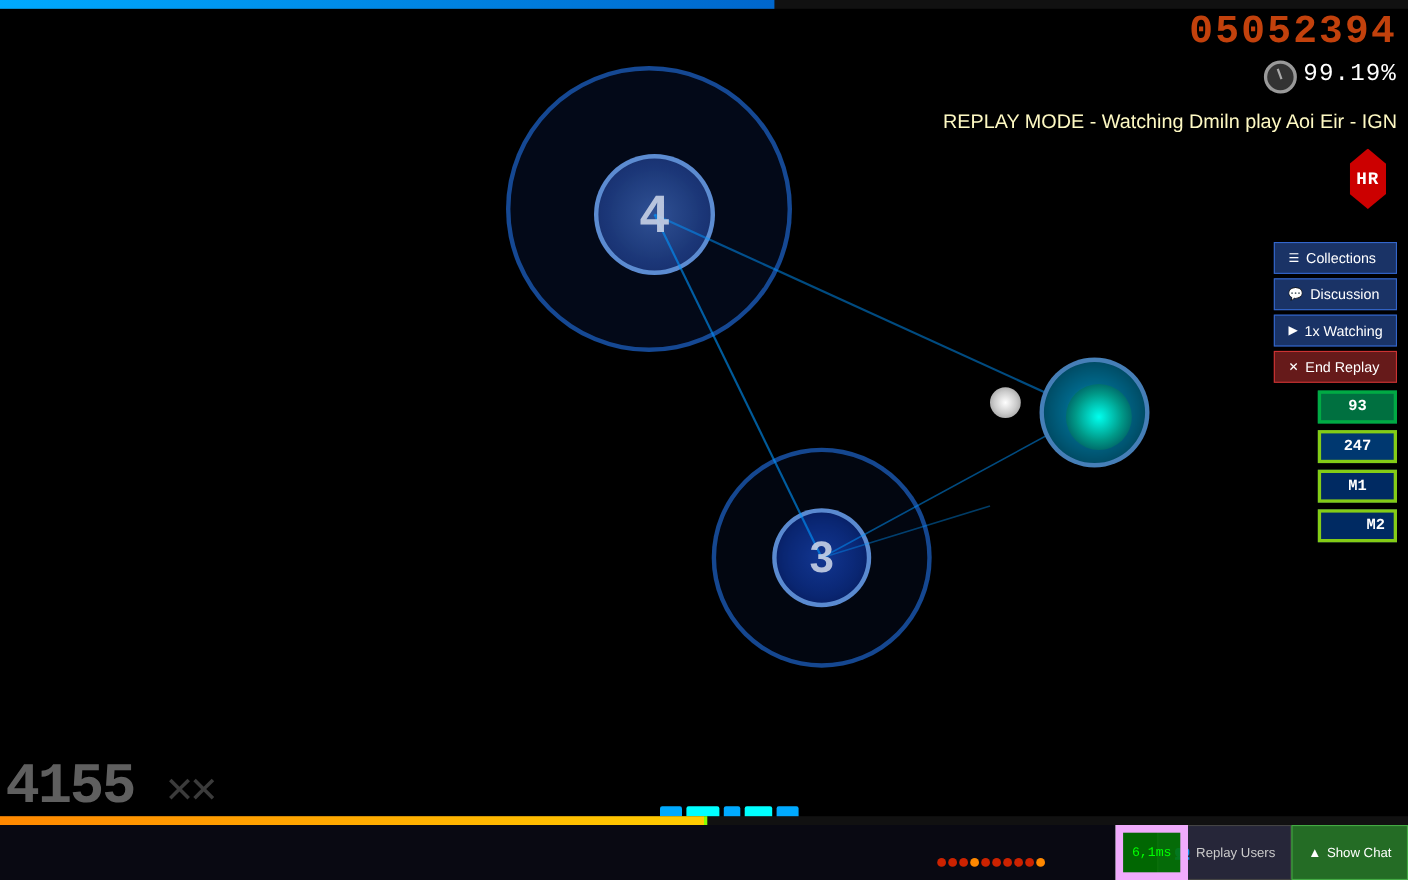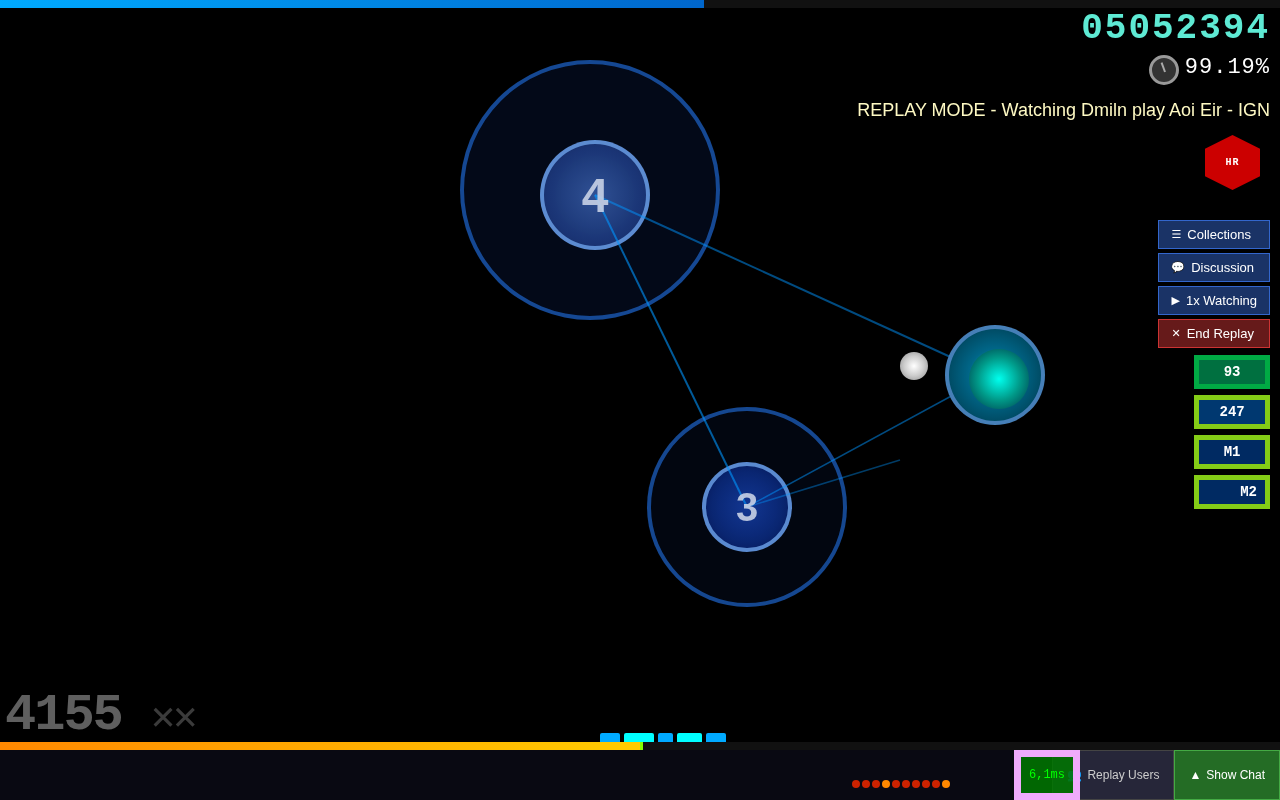--- a/index.html
+++ b/index.html
@@ -23,21 +23,21 @@
     #top-bar-fill {
       height: 100%;
       background: linear-gradient(to right, #00aaff, #0066cc);
       width: 55%;
     }
 
     
     #score {
       position: absolute;
       top: 8px; right: 10px;
-      color: #5eead4;
+      color: #c2410c;
       font-size: 36px;
       font-weight: bold;
       letter-spacing: 2px;
       font-family: 'Courier New', monospace;
       z-index: 10;
     }
 
     
     #accuracy-container {
       position: absolute;
@@ -82,26 +82,26 @@
       white-space: nowrap;
     }
 
     
     #hr-badge {
       position: absolute;
       top: 135px; right: 20px;
       z-index: 10;
     }
     .hex-badge {
-      width: 55px; height: 55px;
+      width: 33px; height: 55px;
       background: #cc0000;
       clip-path: polygon(50% 0%, 100% 25%, 100% 75%, 50% 100%, 0% 75%, 0% 25%);
       display: flex; align-items: center; justify-content: center;
       color: #fff;
-      font-size: 10px;
+      font-size: 16px;
       font-weight: bold;
       letter-spacing: 1px;
     }
 
     
     #right-panel {
       position: absolute;
       top: 220px; right: 10px;
       display: flex;
       flex-direction: column;
@@ -131,21 +131,21 @@
     #score-badges {
       position: absolute;
       top: 355px; right: 10px;
       display: flex;
       flex-direction: column;
       gap: 6px;
       z-index: 10;
     }
     .score-badge {
       background: rgba(0, 80, 160, 0.7);
-      border: 5px solid #84cc16;
+      border: 3px solid #84cc16;
       color: #fff;
       font-size: 14px;
       font-weight: bold;
       padding: 4px 8px;
       text-align: center;
       min-width: 48px;
     }
     .score-badge.green { background: rgba(0, 140, 80, 0.8); border-color: #00aa44; }
     .score-badge.m1 { background: rgba(0, 60, 140, 0.7); }
     .score-badge.m2 { background: rgba(0, 60, 140, 0.7); padding-left: 41px; }

